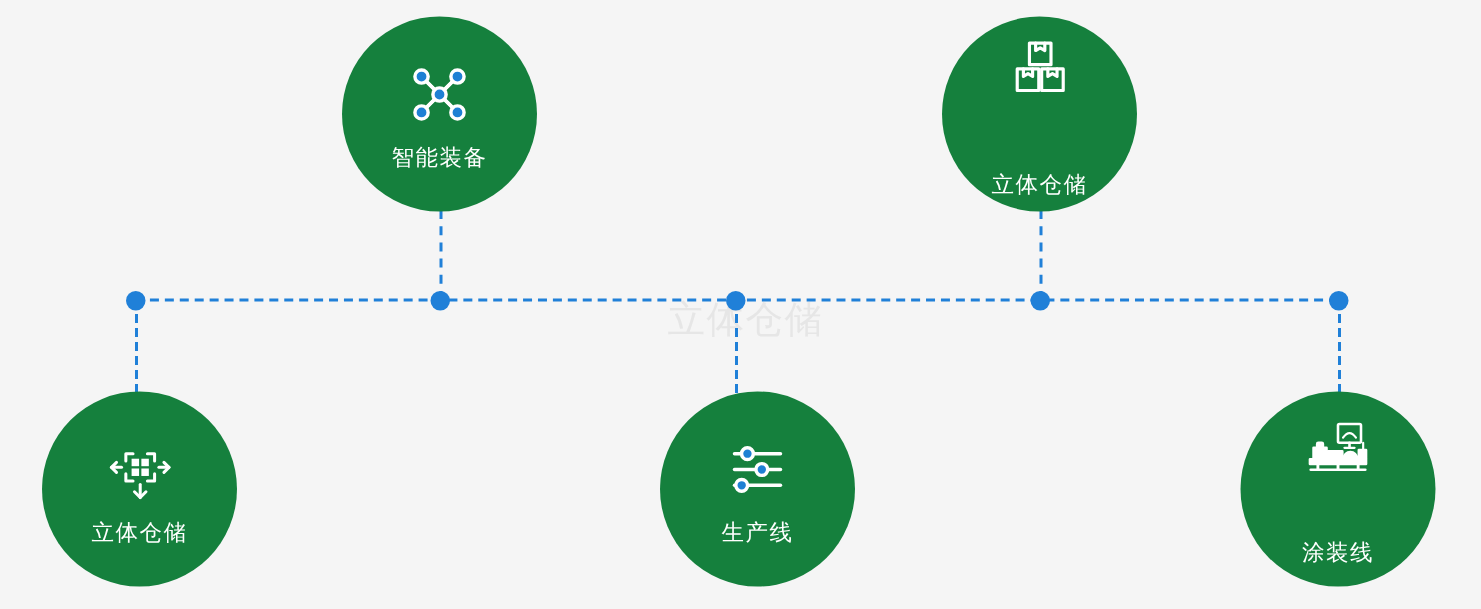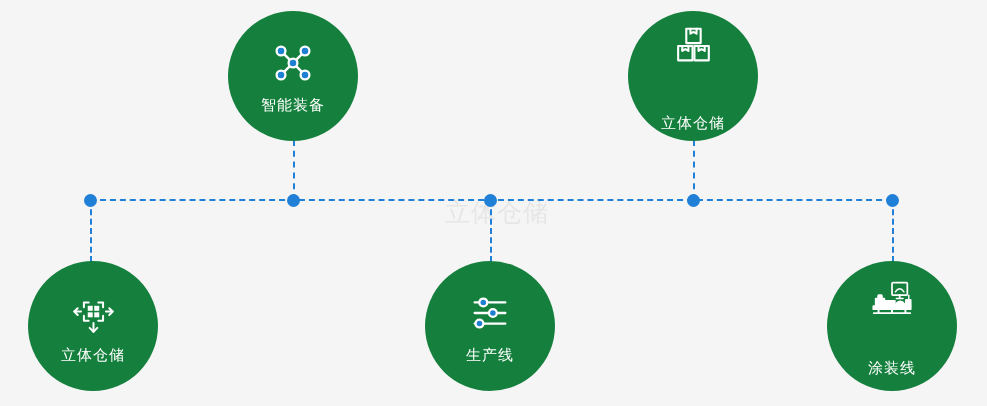--- a/index.html
+++ b/index.html
@@ -89,21 +89,21 @@
     color: #ffffff;
     font-size: 15px;
     letter-spacing: 1px;
     line-height: 1;
     white-space: nowrap;
   }
 
   
   #circle-0 { left: 28px;  top: 261px; }   
   #circle-1 { left: 228px; top: 11px;  }   
-  #circle-2 { left: 425px; top: 261px; }   
+  #circle-2 { left: 440px; top: 261px; }   
   #circle-3 { left: 628px; top: 11px; gap: 36px;  }   
   #circle-4 { left: 827px; top: 261px; gap: 27px; }   
 </style>
 </head>
 <body>
 
 <div id="diagram">
 
   <div class="watermark">立体仓储</div>
 

